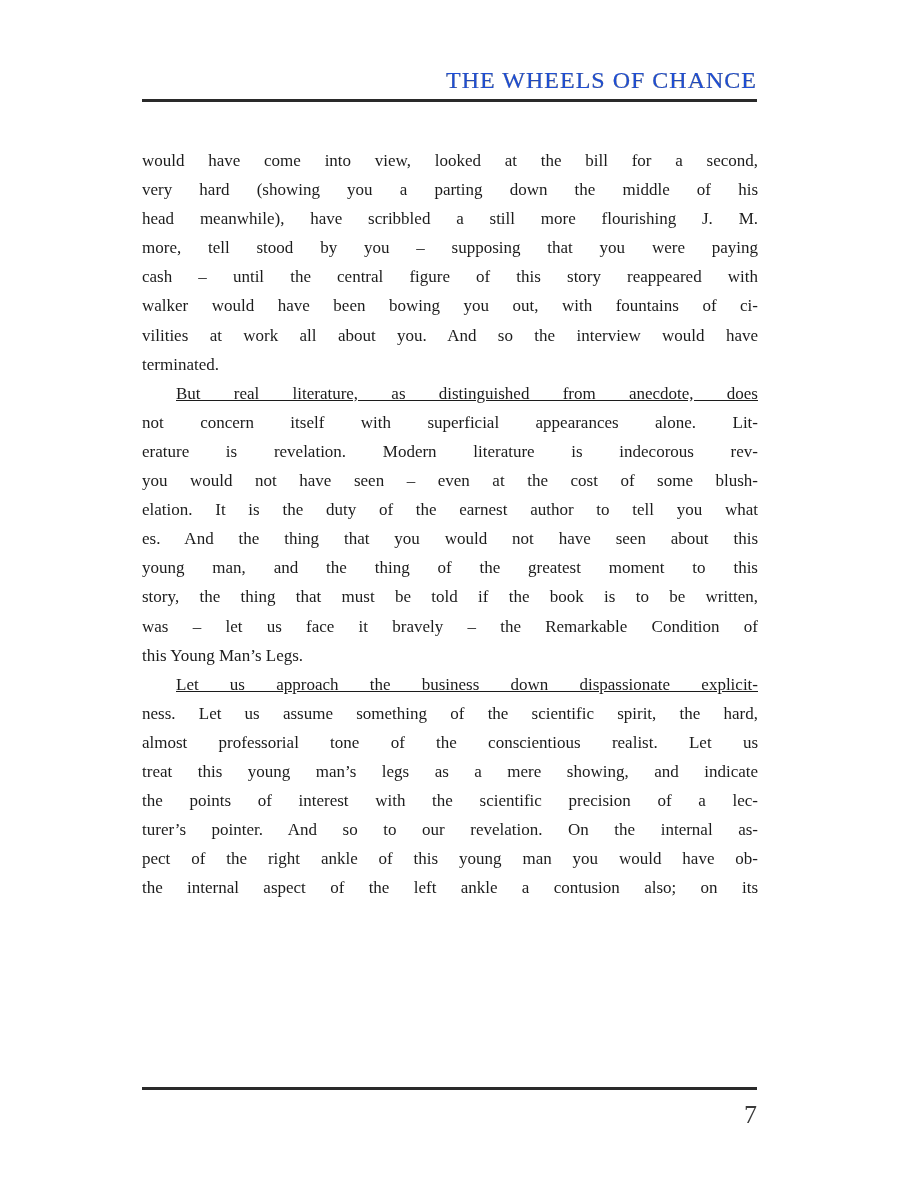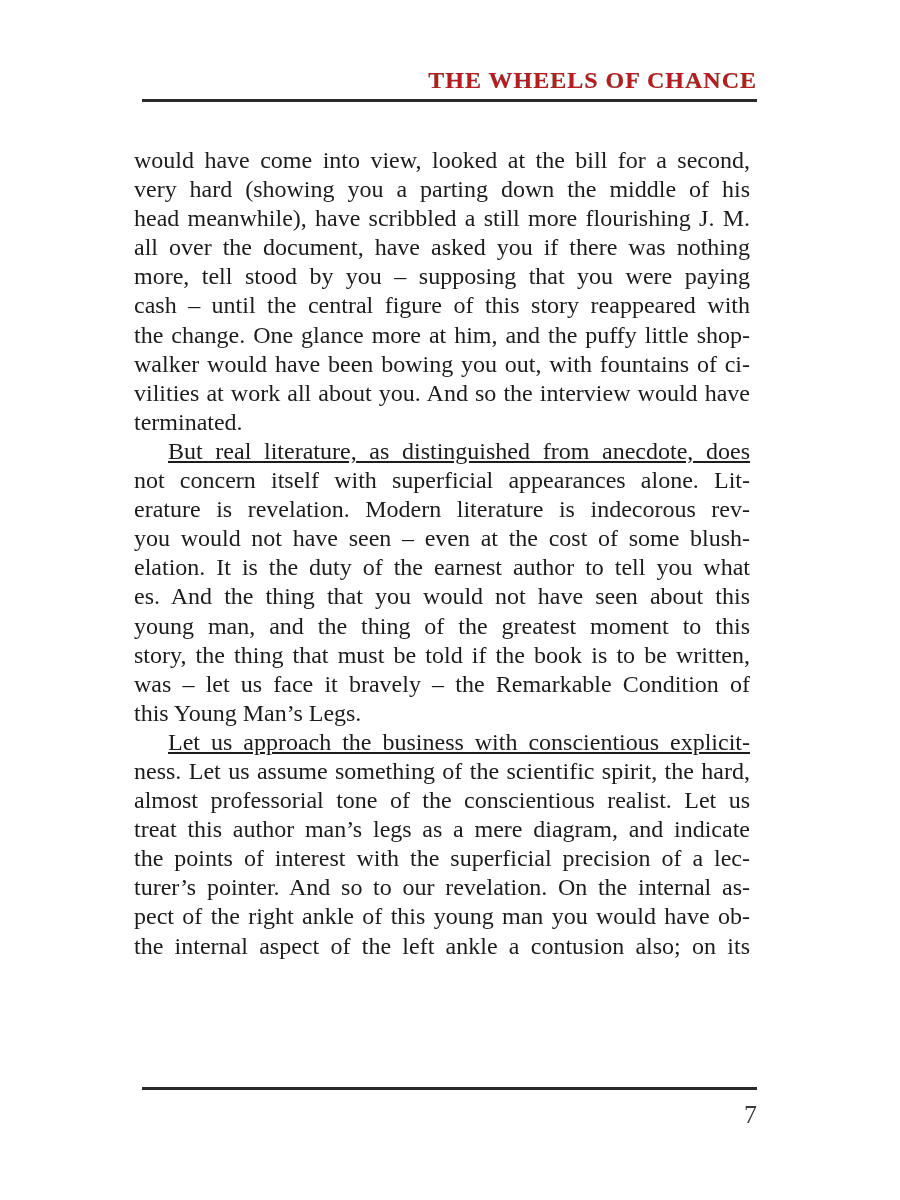--- a/index.html
+++ b/index.html
@@ -16,40 +16,40 @@
       color: #1c1c1c;
     }
     .running-head {
       position: absolute;
       left: 142px;
       width: 615px;
       top: 66px;
       text-align: right;
       font-size: 24px;
       letter-spacing: 1px;
-      color: #b91c1c;
-      font-weight: bold;
+      color: #1d4ed8;
+      font-weight: normal;
       line-height: 28px;
       -webkit-text-stroke: 0.2px #3a3a3a;
     }
     .rule {
       position: absolute;
       left: 142px;
       width: 615px;
       height: 3px;
       background: #2a2a2a;
     }
     .rule.top { top: 99px; }
     .rule.bottom { top: 1087px; }
     .body-text {
       position: absolute;
-      left: 134px;
+      left: 142px;
       top: 146px;
       width: 616px;
-      font-size: 24px;
+      font-size: 17px;
       line-height: 29.1px;
       text-align: justify;
     }
     .body-text .line {
       display: block;
       text-align: justify;
       text-align-last: justify;
       white-space: nowrap;
       height: 29.1px;
     }
@@ -73,46 +73,44 @@
 <body>
 
 <div class="running-head">THE WHEELS OF CHANCE</div>
 <div class="rule top"></div>
 
 <div class="body-text">
   <div>
     <span class="line">would have come into view, looked at the bill for a second,</span>
     <span class="line">very hard (showing you a parting down the middle of his</span>
     <span class="line">head meanwhile), have scribbled a still more flourishing J. M.</span>
-    <span class="line">all over the document, have asked you if there was nothing</span>
     <span class="line">more, tell stood by you – supposing that you were paying</span>
     <span class="line">cash – until the central figure of this story reappeared with</span>
-    <span class="line">the change. One glance more at him, and the puffy little shop-</span>
     <span class="line">walker would have been bowing you out, with fountains of ci-</span>
     <span class="line">vilities at work all about you. And so the interview would have</span>
     <span class="line last">terminated.</span>
   </div>
   <div>
     <span class="line indent">But real literature, as distinguished from anecdote, does</span>
     <span class="line">not concern itself with superficial appearances alone. Lit-</span>
     <span class="line">erature is revelation. Modern literature is indecorous rev-</span>
     <span class="line">you would not have seen – even at the cost of some blush-</span>
     <span class="line">elation. It is the duty of the earnest author to tell you what</span>
     <span class="line">es. And the thing that you would not have seen about this</span>
     <span class="line">young man, and the thing of the greatest moment to this</span>
     <span class="line">story, the thing that must be told if the book is to be written,</span>
     <span class="line">was – let us face it bravely – the Remarkable Condition of</span>
     <span class="line last">this Young Man’s Legs.</span>
   </div>
   <div>
-    <span class="line indent">Let us approach the business with conscientious explicit-</span>
+    <span class="line indent">Let us approach the business down dispassionate explicit-</span>
     <span class="line">ness. Let us assume something of the scientific spirit, the hard,</span>
     <span class="line">almost professorial tone of the conscientious realist. Let us</span>
-    <span class="line">treat this author man’s legs as a mere diagram, and indicate</span>
-    <span class="line">the points of interest with the superficial precision of a lec-</span>
+    <span class="line">treat this young man’s legs as a mere showing, and indicate</span>
+    <span class="line">the points of interest with the scientific precision of a lec-</span>
     <span class="line">turer’s pointer. And so to our revelation. On the internal as-</span>
     <span class="line">pect of the right ankle of this young man you would have ob-</span>
     <span class="line">the internal aspect of the left ankle a contusion also; on its</span>
   </div>
 </div>
 
 <div class="rule bottom"></div>
 <div class="folio">7</div>
 
 </body></html>

